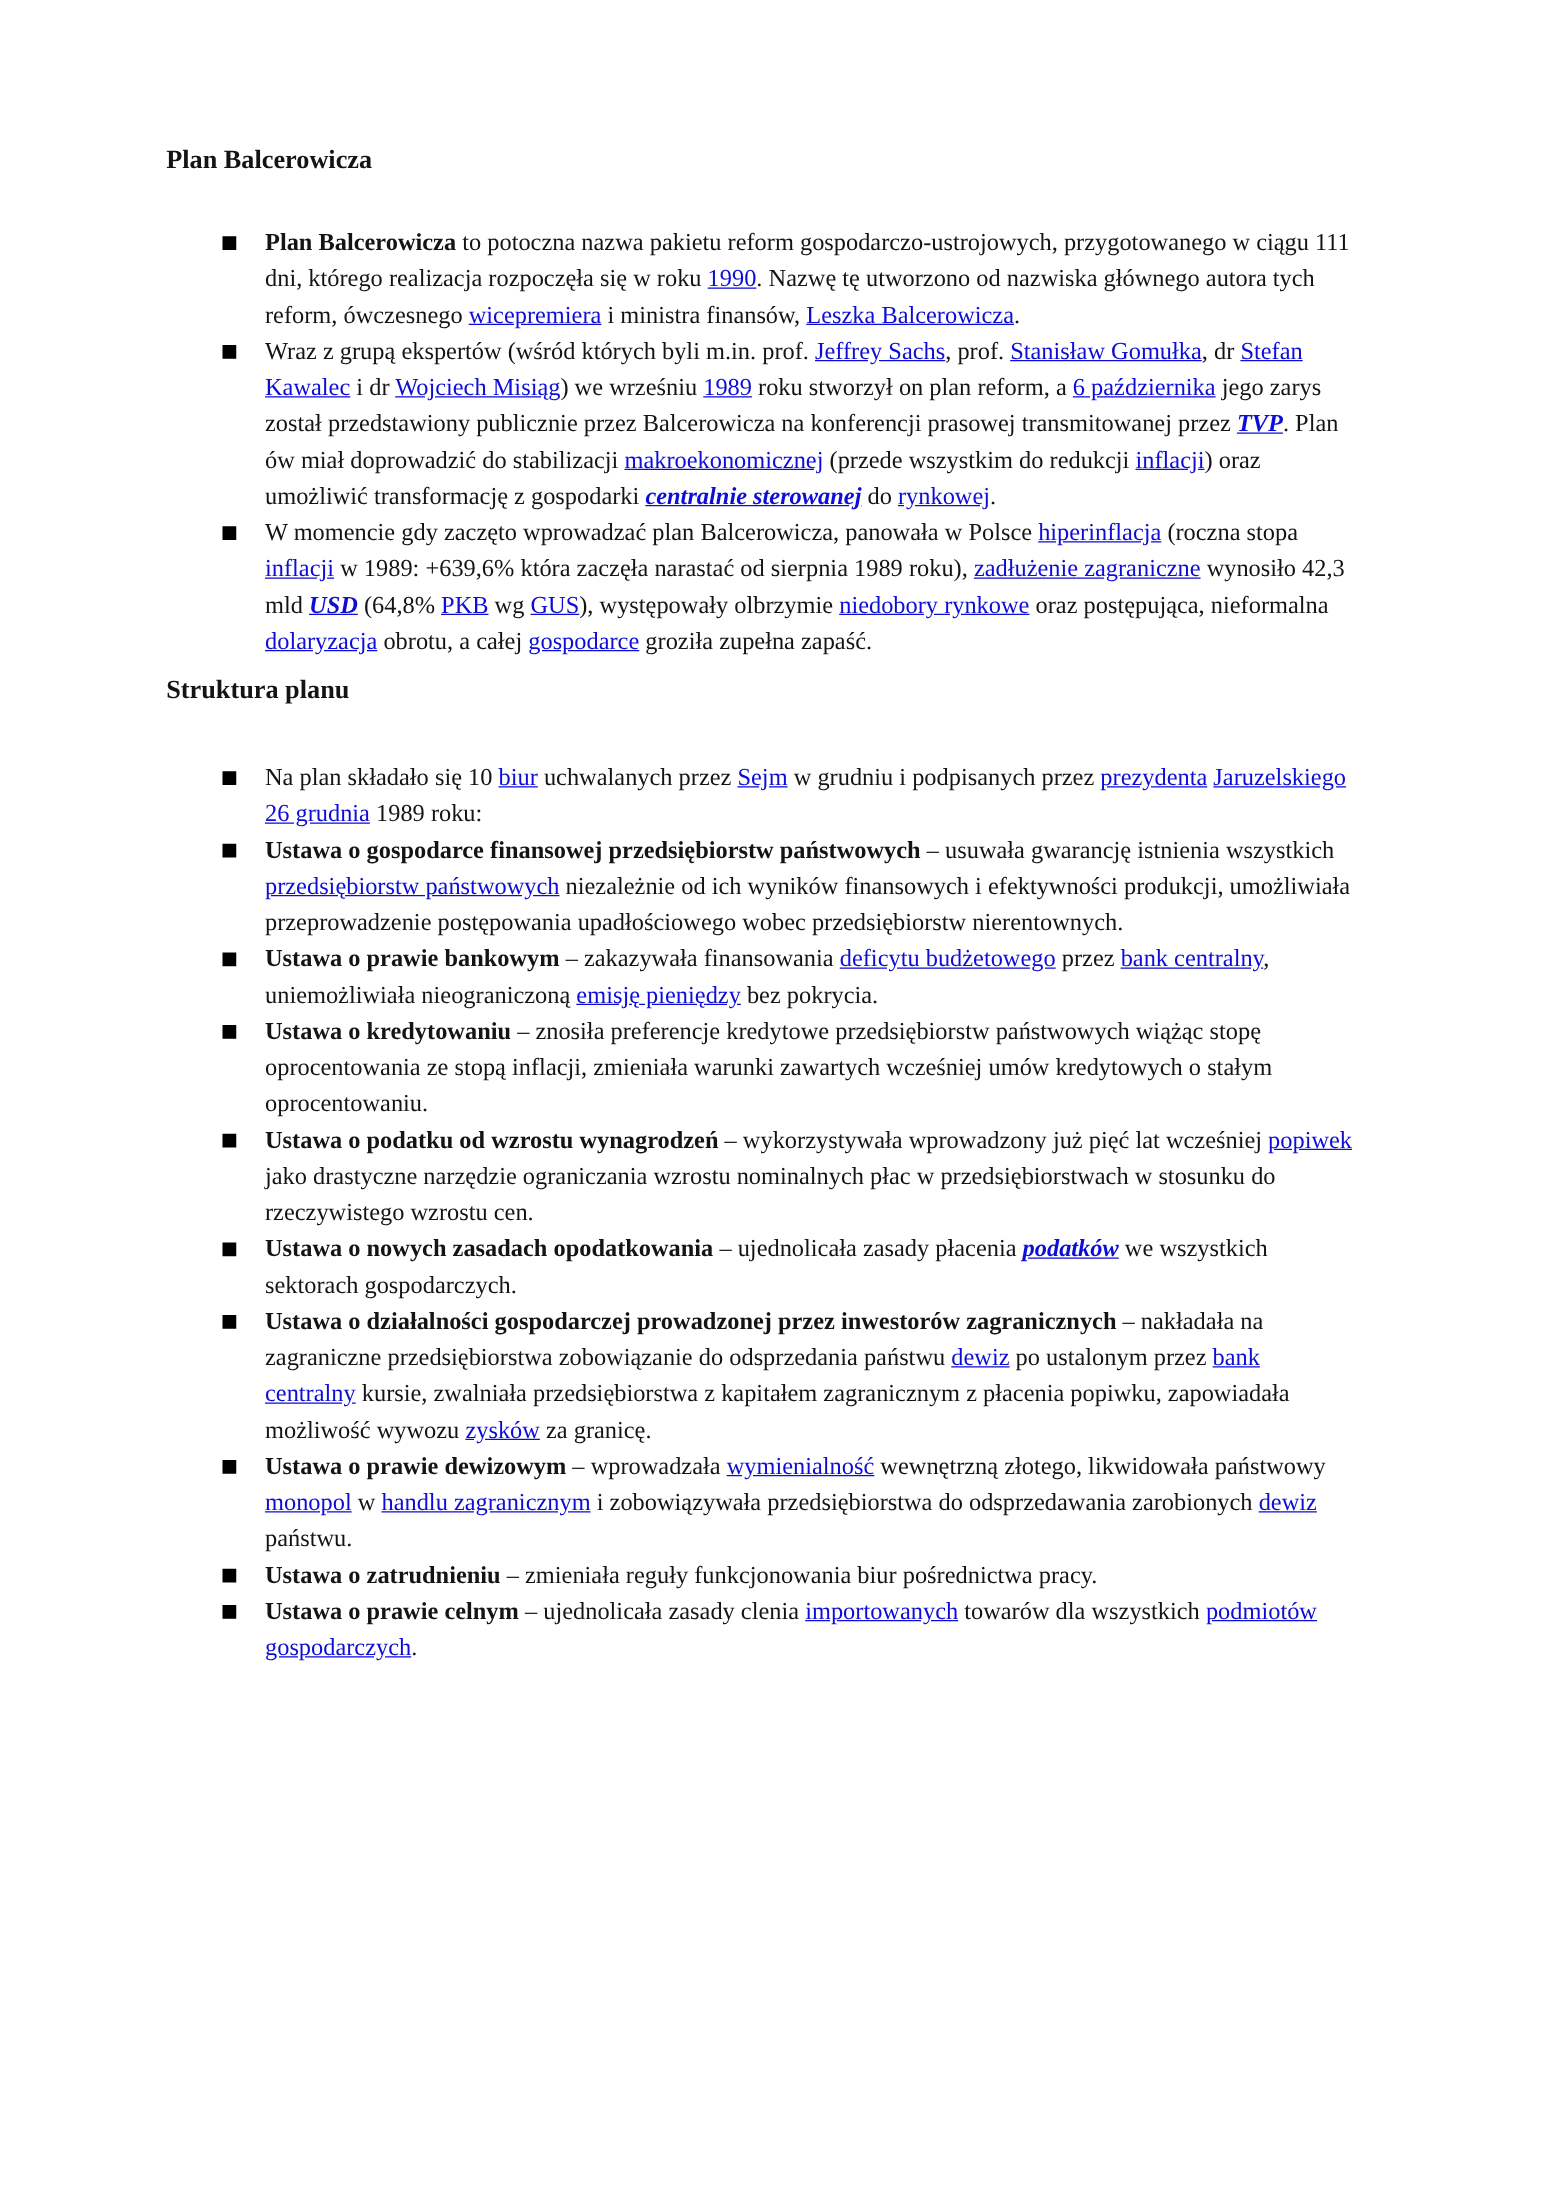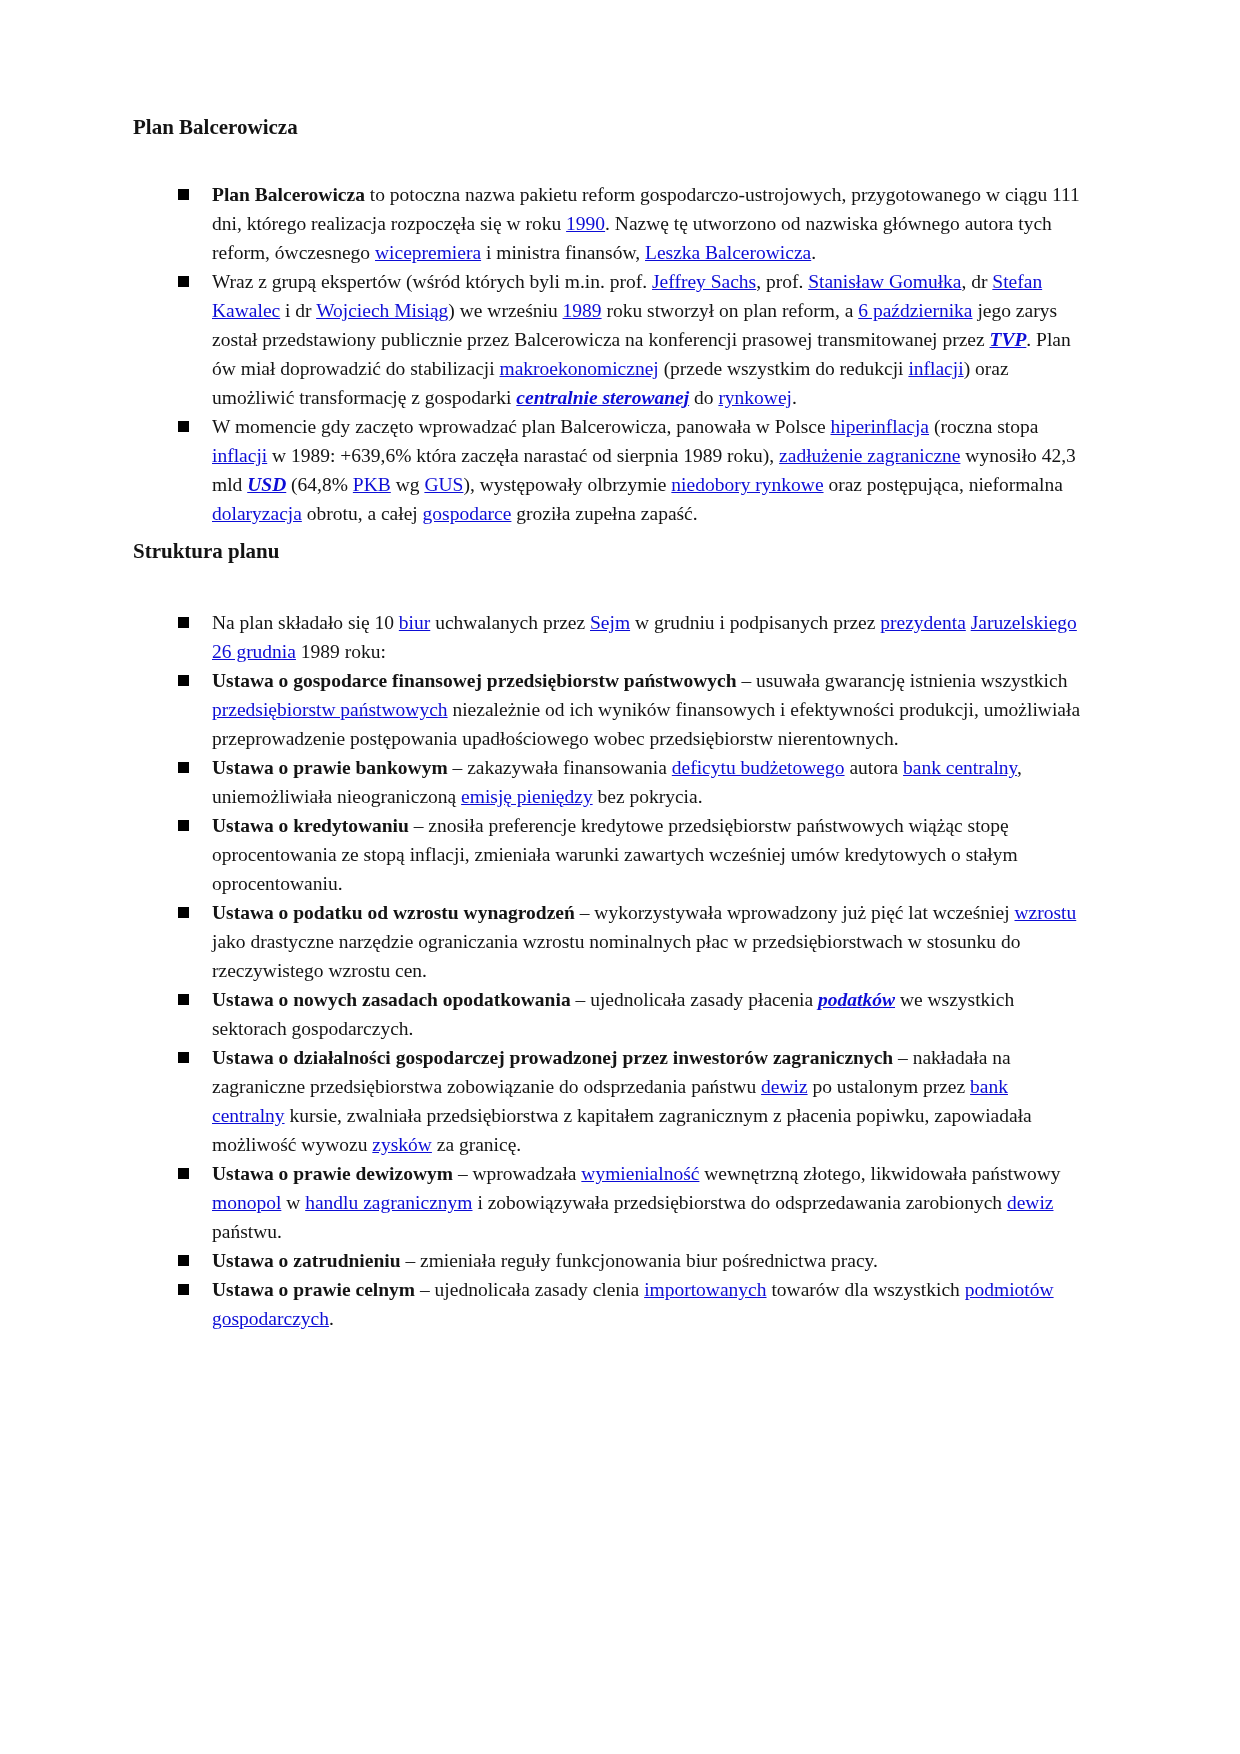--- a/index.html
+++ b/index.html
@@ -90,29 +90,29 @@
         <li>
           <span class="marker"></span>
           <span class="txt"><span>Na plan składało się 10 </span><a href="#">biur</a><span> uchwalanych przez </span><a href="#">Sejm</a><span> w grudniu i podpisanych przez </span><a href="#">prezydenta</a><span> </span><a href="#">Jaruzelskiego</a><span> </span><a href="#">26 grudnia</a><span> 1989 roku:</span></span>
         </li>
         <li>
           <span class="marker"></span>
           <span class="txt"><span class="b">Ustawa o gospodarce finansowej przedsiębiorstw państwowych</span><span> – usuwała gwarancję istnienia wszystkich </span><a href="#">przedsiębiorstw państwowych</a><span> niezależnie od ich wyników finansowych i efektywności produkcji, umożliwiała przeprowadzenie postępowania upadłościowego wobec przedsiębiorstw nierentownych.</span></span>
         </li>
         <li>
           <span class="marker"></span>
-          <span class="txt"><span class="b">Ustawa o prawie bankowym</span><span> – zakazywała finansowania </span><a href="#">deficytu budżetowego</a><span> autora </span><a href="#">bank centralny</a><span>, uniemożliwiała nieograniczoną </span><a href="#">emisję pieniędzy</a><span> bez pokrycia.</span></span>
+          <span class="txt"><span class="b">Ustawa o prawie bankowym</span><span> – zakazywała finansowania </span><a href="#">deficytu budżetowego</a><span> przez </span><a href="#">bank centralny</a><span>, uniemożliwiała nieograniczoną </span><a href="#">emisję pieniędzy</a><span> bez pokrycia.</span></span>
         </li>
         <li>
           <span class="marker"></span>
           <span class="txt"><span class="b">Ustawa o kredytowaniu</span><span> – znosiła preferencje kredytowe przedsiębiorstw państwowych wiążąc stopę oprocentowania ze stopą inflacji, zmieniała warunki zawartych wcześniej umów kredytowych o stałym oprocentowaniu.</span></span>
         </li>
         <li>
           <span class="marker"></span>
-          <span class="txt"><span class="b">Ustawa o podatku od wzrostu wynagrodzeń</span><span> – wykorzystywała wprowadzony już pięć lat wcześniej </span><a href="#">wzrostu</a><span> jako drastyczne narzędzie ograniczania wzrostu nominalnych płac w przedsiębiorstwach w stosunku do rzeczywistego wzrostu cen.</span></span>
+          <span class="txt"><span class="b">Ustawa o podatku od wzrostu wynagrodzeń</span><span> – wykorzystywała wprowadzony już pięć lat wcześniej </span><a href="#">popiwek</a><span> jako drastyczne narzędzie ograniczania wzrostu nominalnych płac w przedsiębiorstwach w stosunku do rzeczywistego wzrostu cen.</span></span>
         </li>
         <li>
           <span class="marker"></span>
           <span class="txt"><span class="b">Ustawa o nowych zasadach opodatkowania</span><span> – ujednolicała zasady płacenia </span><a href="#" class="bi">podatków</a><span> we wszystkich sektorach gospodarczych.</span></span>
         </li>
         <li>
           <span class="marker"></span>
           <span class="txt"><span class="b">Ustawa o działalności gospodarczej prowadzonej przez inwestorów zagranicznych</span><span> – nakładała na zagraniczne przedsiębiorstwa zobowiązanie do odsprzedania państwu </span><a href="#">dewiz</a><span> po ustalonym przez </span><a href="#">bank centralny</a><span> kursie, zwalniała przedsiębiorstwa z kapitałem zagranicznym z płacenia popiwku, zapowiadała możliwość wywozu </span><a href="#">zysków</a><span> za granicę.</span></span>
         </li>
         <li>

